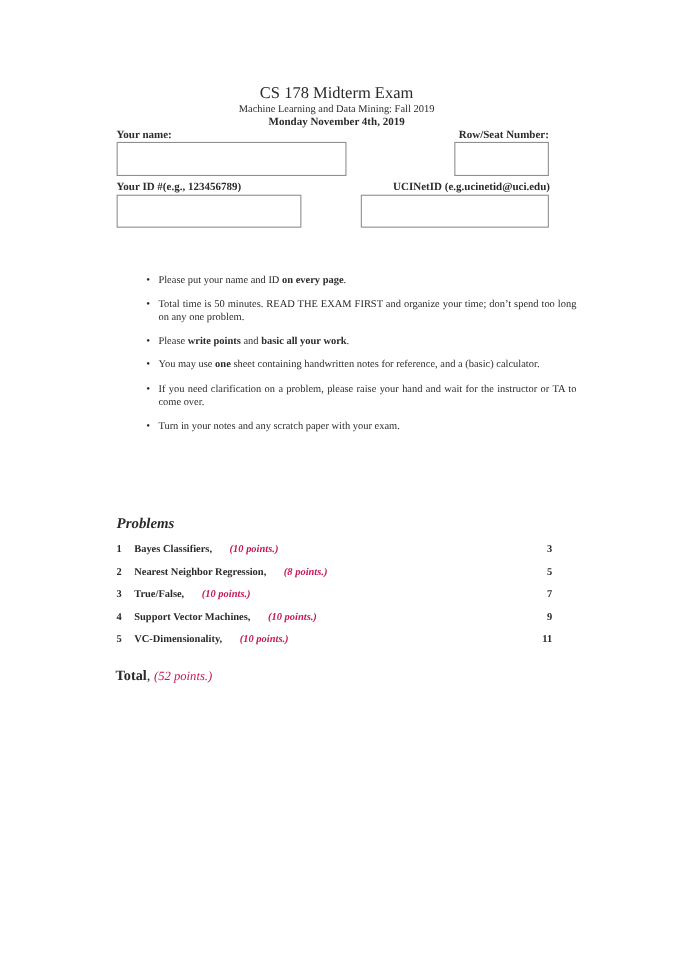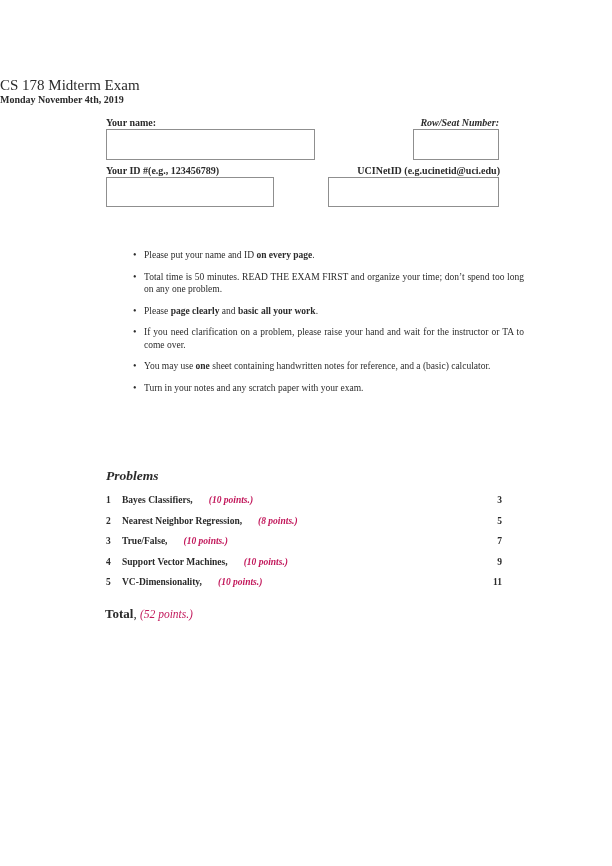--- a/index.html
+++ b/index.html
@@ -13,28 +13,28 @@
   .page {
     position: relative;
     width: 612px;
     height: 866px;
     background: var(--page-bg);
     font-family: "Liberation Serif", "DejaVu Serif", serif;
     color: var(--text);
     overflow: hidden;
   }
   
-  .header { position: absolute; top: 77px; left: 0; width: 100%; }
+  .header { position: absolute; top: 77px; left: 0; width: 100%; text-align: center; }
   .title { font-size: 15px; line-height: 17px; }
   .subtitle { font-size: 9.5px; line-height: 11px; margin-top: 1px; }
   .dateline { font-size: 10px; line-height: 11px; font-weight: 700; }
   
   .field-label { position: absolute; font-size: 10px; font-weight: 700; white-space: nowrap; }
   .lbl-name { left: 106px; top: 117px; }
-  .lbl-rowseat { right: 113px; top: 117px; font-style: italic; }
+  .lbl-rowseat { right: 113px; top: 117px; }
   .lbl-id { left: 106px; top: 165px; }
   .lbl-ucinetid { right: 112px; top: 165px; }
   .box { position: absolute; border: 1px solid var(--box-border); background: #fff; font-size: 10px; padding: 2px 4px; color: var(--text); }
   .box-name { left: 106px; top: 129px; width: 209px; height: 31px; }
   .box-rowseat { left: 413px; top: 129px; width: 86px; height: 31px; }
   .box-id { left: 106px; top: 177px; width: 168px; height: 30px; }
   .box-ucinetid { left: 328px; top: 177px; width: 171px; height: 30px; }
   
   .instructions { position: absolute; left: 117px; top: 233px; width: 391px; margin: 16px; padding: 0; list-style: none; }
   .instruction { display: flex; margin-bottom: 9px; font-size: 9.5px; line-height: 12.5px; }
@@ -54,20 +54,21 @@
   .total-label { font-weight: 700; }
   .total-points { color: var(--accent); font-style: italic; font-size: 11.5px; margin-left: 0; }
 </style>
 </head>
 <body>
 
 <div class="page">
 
   <div class="header">
     <div class="title">CS 178 Midterm Exam</div>
+    <div class="subtitle">Machine Learning and Data Mining: Fall 2019</div>
     <div class="dateline">Monday November 4th, 2019</div>
   </div>
 
   <div class="field-label lbl-name">Your name:</div>
   <div class="field-label lbl-rowseat">Row/Seat Number:</div>
   <div class="box box-name"></div>
   <div class="box box-rowseat"></div>
 
   <div class="field-label lbl-id">Your ID #(e.g., 123456789)</div>
   <div class="field-label lbl-ucinetid">UCINetID (e.g.ucinetid@uci.edu)</div>
@@ -81,31 +82,31 @@
         <span class="instruction-text"><span>Please put your name and ID </span><span class="b">on every page</span><span>.</span></span>
       </li>
 
       <li class="instruction">
         <span class="bullet"></span>
         <span class="instruction-text"><span>Total time is 50 minutes. READ THE EXAM FIRST and organize your time; don’t spend too long on any one problem.</span></span>
       </li>
 
       <li class="instruction">
         <span class="bullet"></span>
-        <span class="instruction-text"><span>Please </span><span class="b">page clearly</span><span> and </span><span class="b">basic all your work</span><span>.</span></span>
+        <span class="instruction-text"><span>Please </span><span class="b">write points</span><span> and </span><span class="b">basic all your work</span><span>.</span></span>
+      </li>
+
+      <li class="instruction">
+        <span class="bullet"></span>
+        <span class="instruction-text"><span>You may use </span><span class="b">one</span><span> sheet containing handwritten notes for reference, and a (basic) calculator.</span></span>
       </li>
 
       <li class="instruction">
         <span class="bullet"></span>
         <span class="instruction-text"><span>If you need clarification on a problem, please raise your hand and wait for the instructor or TA to come over.</span></span>
-      </li>
-
-      <li class="instruction">
-        <span class="bullet"></span>
-        <span class="instruction-text"><span>You may use </span><span class="b">one</span><span> sheet containing handwritten notes for reference, and a (basic) calculator.</span></span>
       </li>
 
       <li class="instruction">
         <span class="bullet"></span>
         <span class="instruction-text"><span>Turn in your notes and any scratch paper with your exam.</span></span>
       </li>
 
   </ul>
 
   <div class="problems-heading">Problems</div>

